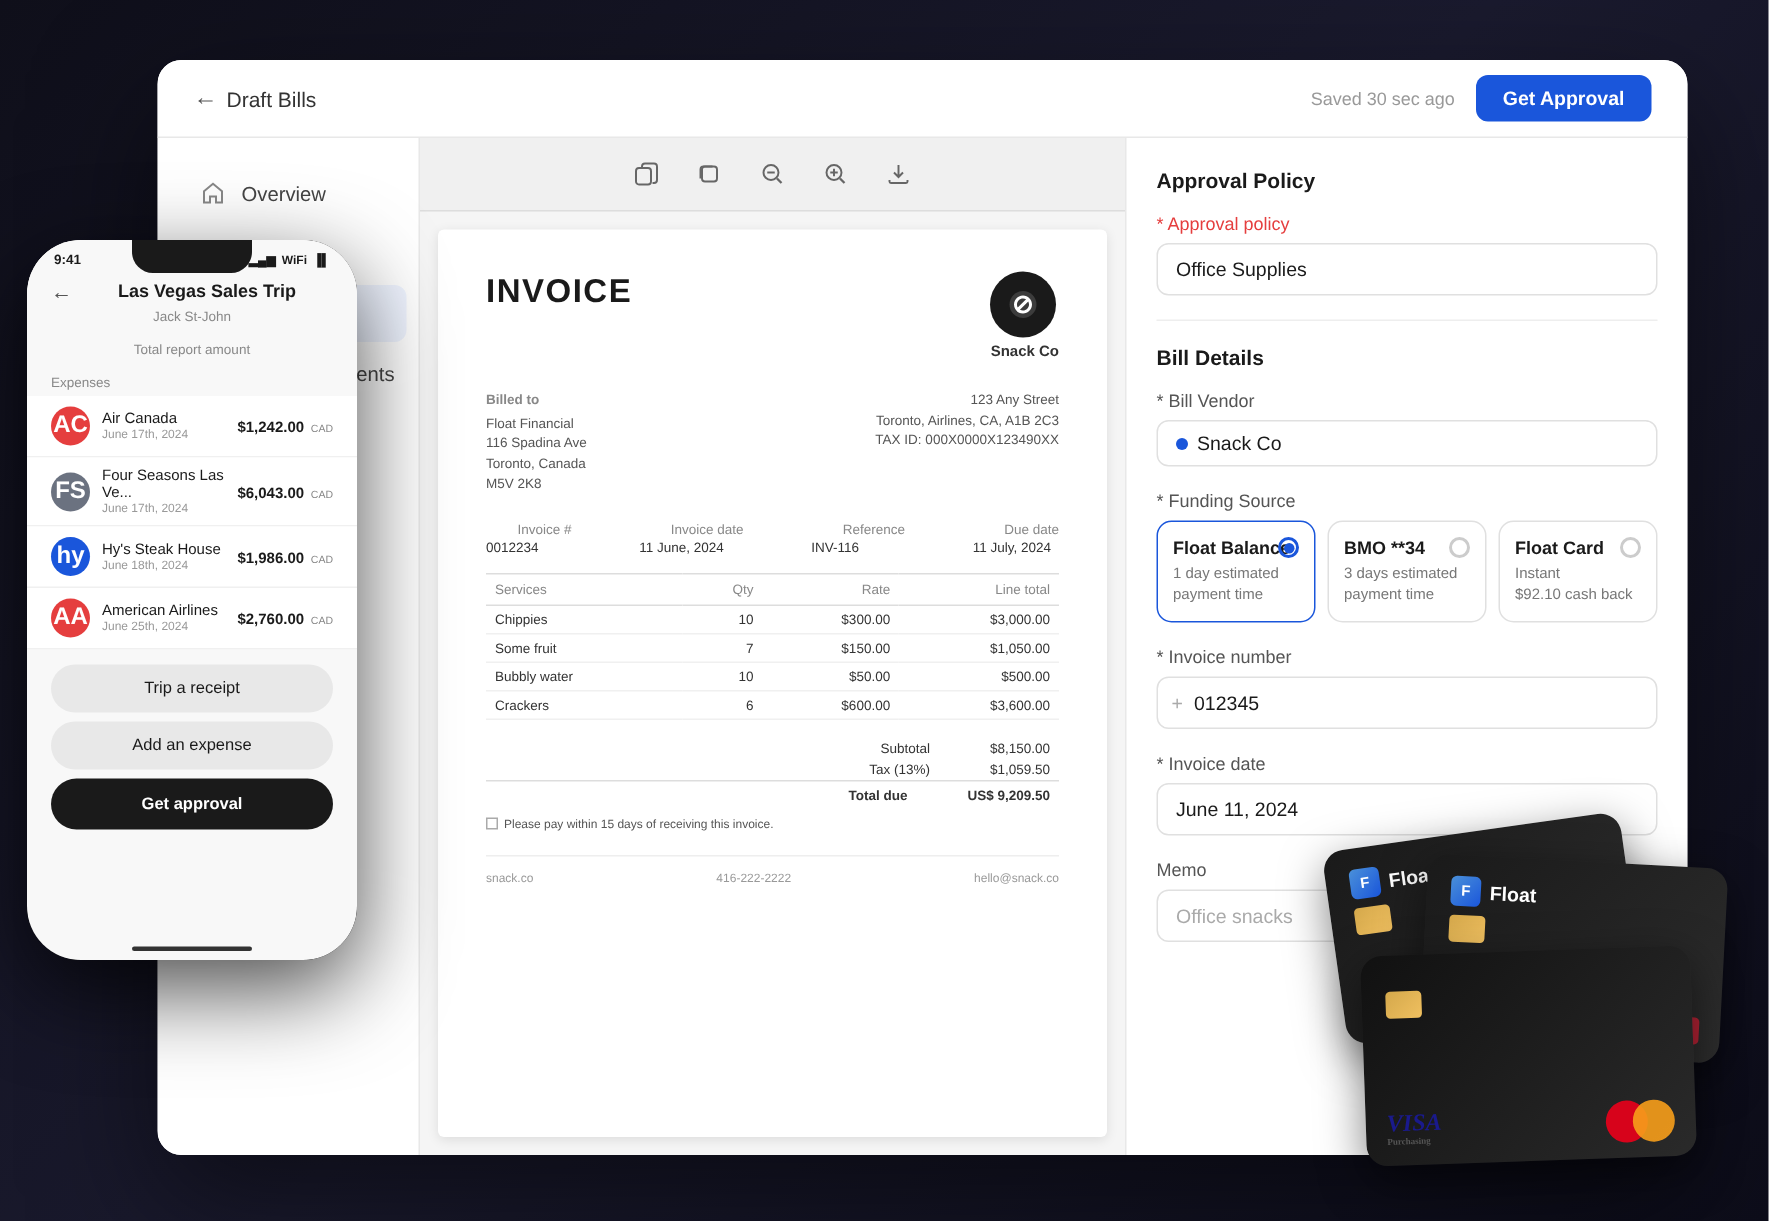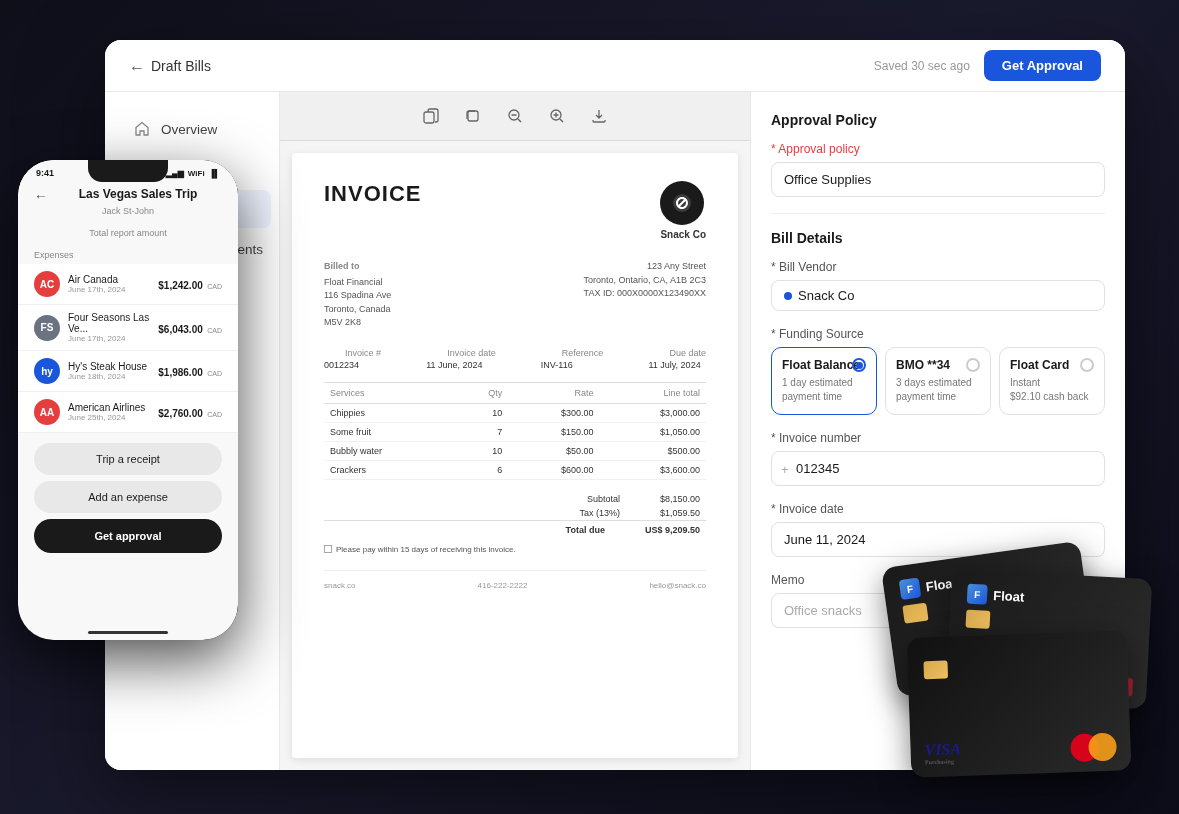--- a/index.html
+++ b/index.html
@@ -378,21 +378,21 @@
       background: #fff;
       border-bottom: 1px solid #f0f0f0;
     }
     .expense-logo {
       width: 26px;
       height: 26px;
       border-radius: 50%;
       display: flex;
       align-items: center;
       justify-content: center;
-      font-size: 10px;
+      font-size: 16px;
       font-weight: 700;
       color: #fff;
       flex-shrink: 0;
     }
     .expense-info { flex: 1; }
     .expense-name { font-size: 10px; font-weight: 500; color: #1a1a1a; }
     .expense-date { font-size: 8px; color: #999; }
     .expense-amount { font-size: 10px; font-weight: 600; color: #1a1a1a; }
     .expense-currency { font-size: 7px; color: #888; }
     .phone-buttons {
@@ -681,21 +681,21 @@
         <div class="billed-section">
           <div class="billed-to">
             <strong>Billed to</strong>
             <span>Float Financial</span><br>
             <span>116 Spadina Ave</span><br>
             <span>Toronto, Canada</span><br>
             <span>M5V 2K8</span>
           </div>
           <div class="company-addr">
             <span>123 Any Street</span><br>
-            <span>Toronto, Ontario, CA, A1B 2C3</span><br>
+            <span>Toronto, Airlines, CA, A1B 2C3</span><br>
             <span>TAX ID: 000X0000X123490XX</span>
           </div>
         </div>
 
         <div class="meta-row">
           <div>
             <div class="meta-label">Invoice #</div>
             <div class="meta-val">0012234</div>
           </div>
           <div>

